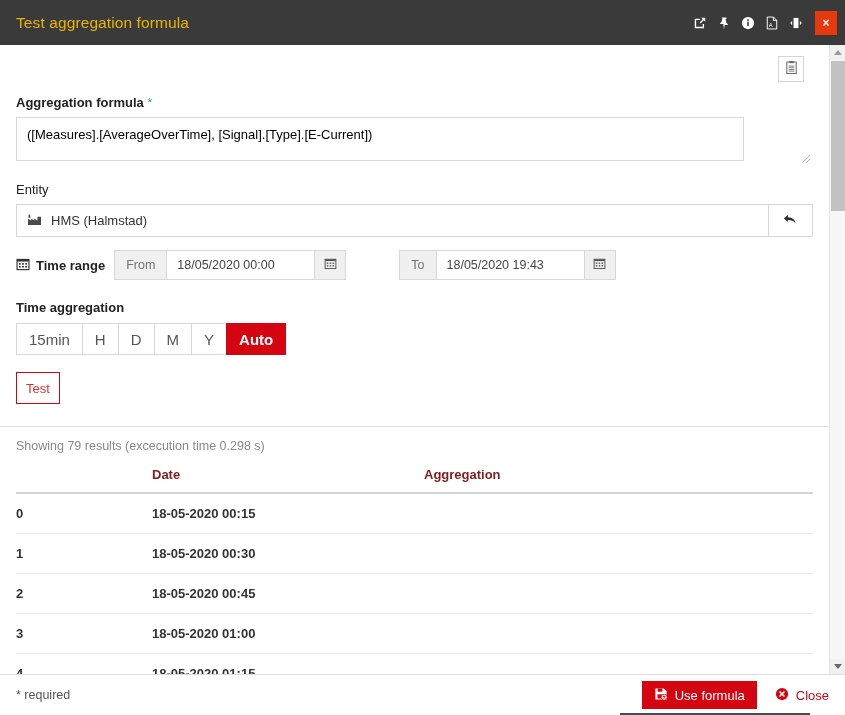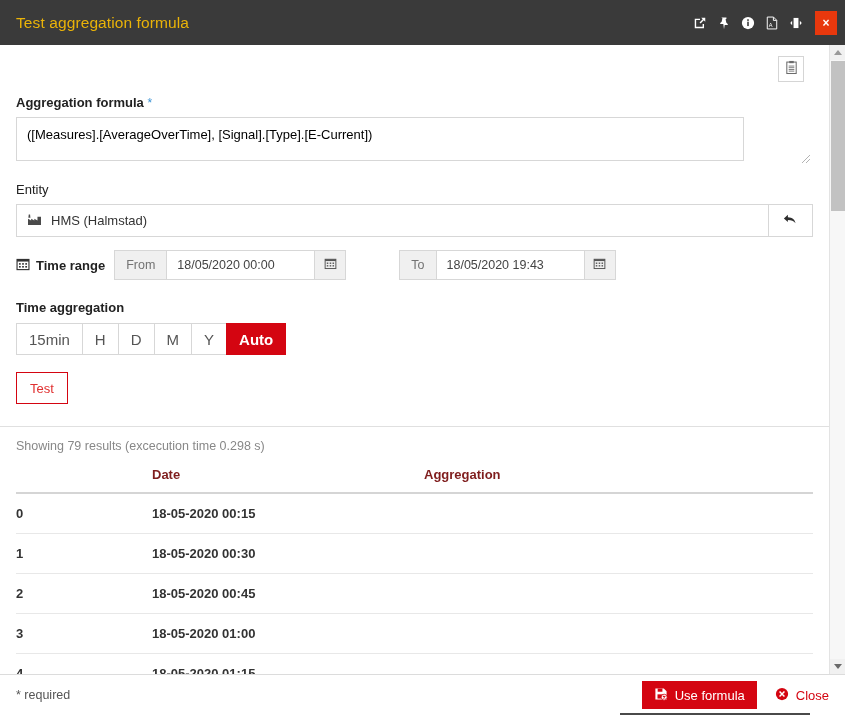--- a/index.html
+++ b/index.html
@@ -268,21 +268,21 @@
   .agg-btn:last-child { border-right: 1px solid #d7d7d7; }
   .agg-btn.active {
     background: #d40511;
     border-color: #d40511;
     color: #ffffff;
     font-weight: bold;
   }
 
   .test-btn {
     margin-top: 17px;
-    width: 52px; height: 32px;
+    width: 44px; height: 32px;
     border: 1px solid #d40511;
     background: #ffffff;
     color: #e03030;
     font-size: 13px;
     display: flex; align-items: center; justify-content: center;
     cursor: pointer;
   }
 
   .section-divider {
     margin-top: 22px;

